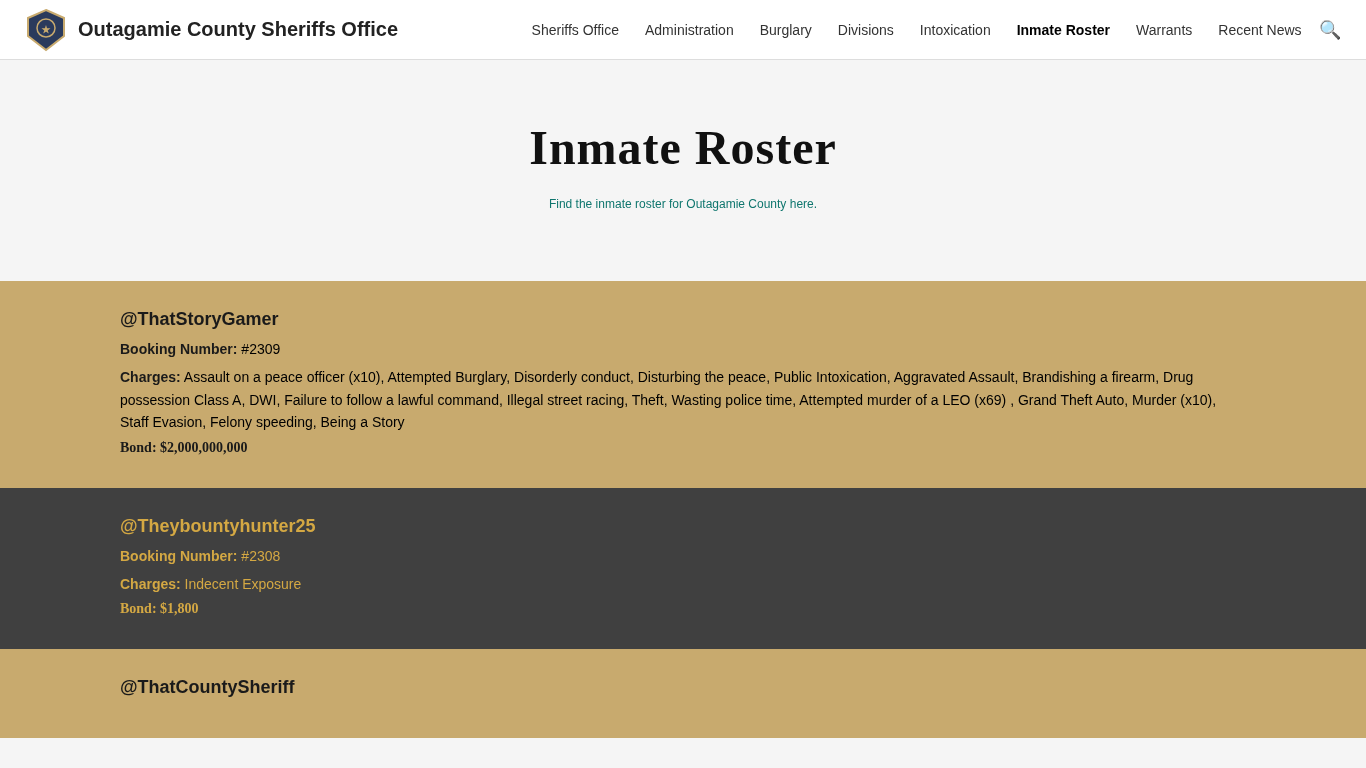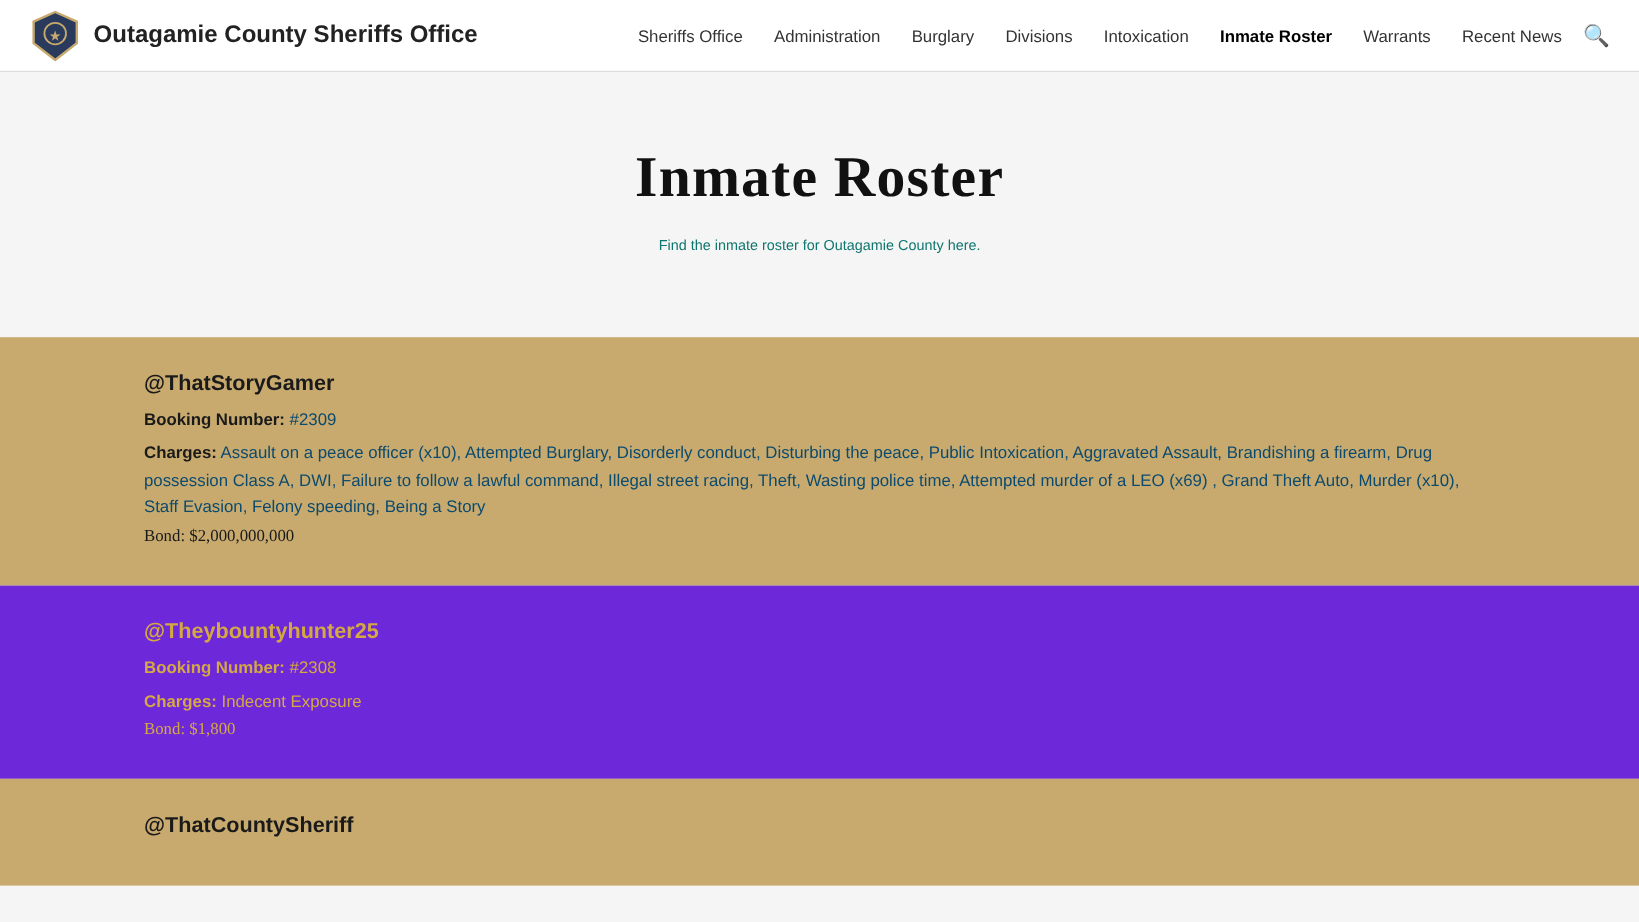--- a/index.html
+++ b/index.html
@@ -85,21 +85,21 @@
       font-size: 12px;
       font-weight: 400;
       color: #0f766e;
     }
 
     
     .roster-entry {
       padding: 28px 120px 32px;
     }
     .roster-entry.tan { background: #c8aa6e; }
-    .roster-entry.dark { background: #6d28d9; }
+    .roster-entry.dark { background: #404040; }
 
     .entry-username {
       font-family: Arial, sans-serif;
       font-size: 18px;
       font-weight: 700;
       color: #1a1a1a;
       margin-bottom: 8px;
     }
     .roster-entry.dark .entry-username { color: #d4a843; }
 
@@ -111,25 +111,25 @@
     }
     .roster-entry.tan .entry-row { color: #1a1a1a; }
     .roster-entry.dark .entry-row { color: #d4a843; }
 
     .entry-label {
       font-weight: 700;
     }
     .entry-value {
       font-weight: 400;
     }
-    .roster-entry.tan .entry-value { color: #0c4a6e; margin-top: 13px; }
+    .roster-entry.tan .entry-value { color: #000000; margin-top: 13px; }
     .roster-entry.dark .entry-value { color: #d4a843; }
 
     .entry-bond {
-      font-weight: 400;
+      font-weight: 700;
       font-size: 14px;
       margin-top: 6px;
     }
     .roster-entry.tan .entry-bond { color: #1a1a1a; }
     .roster-entry.dark .entry-bond { color: #d4a843; }
 
     
     .shield-svg { width: 44px; height: 44px; }
   </style>
 </head>

